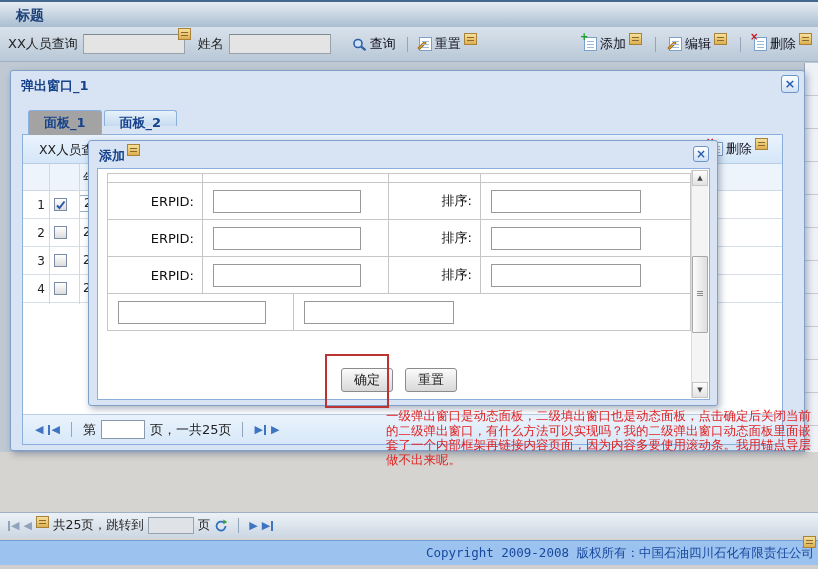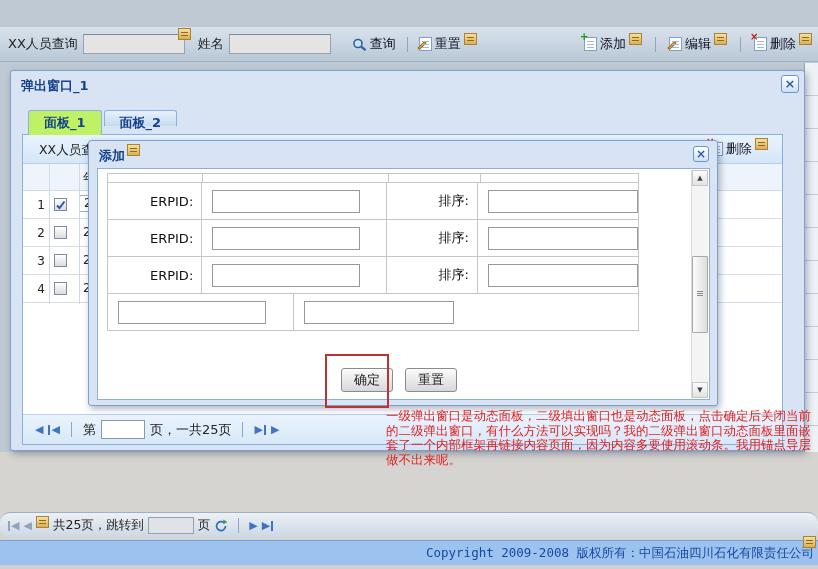--- a/index.html
+++ b/index.html
@@ -38,21 +38,21 @@
 
   
   .content { position: absolute; left: 0; top: 62px; width: 818px; height: 390px; background: #bfc9d4; }
   .content-low { position: absolute; left: 0; top: 452px; width: 818px; height: 88px; background: #d6d4d0; }
   .right-strip { position: absolute; left: 804px; top: 63px; width: 14px; height: 389px;
     background: repeating-linear-gradient(#eef1f5 0 32px, #c2cad6 32px 33px); border-left: 1px solid #98a4b2; }
 
   
   .bpager { position: absolute; left: 0; top: 512px; width: 818px; height: 26px;
     background: linear-gradient(#ecf1f6, #ccd7e3); border-top: 1px solid #9db0c4;
-    display: flex; align-items: center; padding: 0 8px; font-size: 12.5px; gap: 4px; border-radius: 10px; }
+    display: flex; align-items: center; padding: 0 8px; font-size: 12.5px; gap: 4px; }
   .bpager .jump { width: 46px; height: 17px; background: #dfe2e7; border: 1px solid #98a2ae; }
   .spacer { flex: 1; }
   .tri-l::before { content: "◀"; } .tri-r::before { content: "▶"; }
   .tri { font-size: 11px; color: #3f74c2; line-height: 12px; cursor: pointer; }
   .tri.dim { color: #8fa3bd; }
   .pgbar { display: inline-block; width: 2px; height: 10px; background: #3f74c2; }
   .pgbar.dim { background: #8fa3bd; }
   .pgcombo { display: inline-flex; align-items: center; gap: 1px; cursor: pointer; }
 
   
@@ -69,21 +69,21 @@
   .ptitle { position: absolute; left: 10px; top: 6px; font-size: 13px; font-weight: bold; color: #15428b; }
   .closebtn { position: absolute; width: 18px; height: 18px; border: 1px solid #6d96c8; border-radius: 3px;
     background: linear-gradient(#ffffff, #cfe0f4); color: #2a5db0; font-weight: bold; font-size: 13px;
     line-height: 16px; text-align: center; cursor: pointer; }
   .closebtn::before { content: "×"; }
   .p1 > .closebtn { right: 5px; top: 4px; }
 
   .tabs { position: absolute; left: 17px; top: 39px; display: flex; gap: 2px; }
   .tab { height: 16px; line-height: 23px; padding: 0 15px; font-size: 13px; font-weight: bold; color: #15428b;
     border: 1px solid #8cb0dd; border-bottom: none; border-radius: 3px 3px 0 0; cursor: pointer; }
-  .tab.active { background: #bef264; height: 25px; position: relative; z-index: 2; }
+  .tab.active { background: #a3a3a3; height: 25px; position: relative; z-index: 2; }
   .tab.inactive { background: linear-gradient(#e7f1fb, #c6dbf0); }
 
   .panel { position: absolute; left: 11px; top: 63px; width: 761px; height: 311px; background: #fff; border: 1px solid #8cb0dd; }
   .ptoolbar { position: absolute; left: 0; top: 0; right: 0; height: 29px;
     background: linear-gradient(#eaf3fd, #d4e6f8); border-bottom: 1px solid #b9cfe6; }
   .ptoolbar .plabel { position: absolute; left: 16px; top: 7px; font-size: 12.5px; }
   .ptoolbar .pdel { position: absolute; right: 14px; top: 5px; }
 
   .grid { position: absolute; left: 0; top: 29px; right: 0; bottom: 30px; background: #fff; overflow: hidden; }
   .ghead { height: 27px; background: #eef4fb; border-bottom: 1px solid #cfd9e8; position: relative; }
@@ -110,21 +110,21 @@
   .sbar { position: absolute; top: 1px; right: 1px; bottom: 1px; width: 17px; background: #f4f4f4; border-left: 1px solid #dcdcdc; }
   .sbtn { position: absolute; left: 0; width: 16px; height: 16px; background: linear-gradient(#fdfdfd, #e2e2e2);
     border: 1px solid #c6c6c6; font-size: 7px; color: #444; text-align: center; line-height: 15px; cursor: pointer; }
   .sbtn.up { top: 0; } .sbtn.up::before { content: "▲"; }
   .sbtn.down { bottom: 0; } .sbtn.down::before { content: "▼"; }
   .sthumb { position: absolute; left: 0; top: 86px; width: 16px; height: 77px;
     background: linear-gradient(90deg, #fcfcfc, #dedede); border: 1px solid #a8a8a8; border-radius: 1px; cursor: grab; }
   .sthumb::after { content: ""; position: absolute; left: 4px; right: 4px; top: 34px; height: 1px;
     background: #8a8a8a; box-shadow: 0 2px 0 #8a8a8a, 0 4px 0 #8a8a8a; }
 
-  .ftable { position: absolute; left: 9px; top: 4px; width: 532px; border: 1px solid #c6c6c6; border-bottom: none; }
+  .ftable { position: absolute; left: 9px; top: 4px; width: 584px; border: 1px solid #c6c6c6; border-bottom: none; }
   .frow { display: flex; height: 37px; border-bottom: 1px solid #c6c6c6; }
   .frow.sliver { height: 9px; }
   .fc { display: flex; align-items: center; }
   .fc1 { width: 95px; border-right: 1px solid #c6c6c6; justify-content: flex-end; padding-right: 8px; }
   .fc2 { width: 186px; border-right: 1px solid #c6c6c6; }
   .fc3 { width: 92px; border-right: 1px solid #c6c6c6; justify-content: flex-end; padding-right: 8px; }
   .fc4 { flex: 1; }
   .fin { margin-left: 10px; width: 148px; height: 23px; border: 1px solid #989898; background: #fff; }
   .flabel { font-size: 13px; color: #111; }
 
@@ -143,20 +143,23 @@
 
   
   .micon { width: 15px; height: 15px; display: inline-block; }
   .ricon { width: 14px; height: 14px; display: inline-block; }
 </style>
 </head>
 <body>
 
 <div class="stage">
 
+  <div class="titlebar">
+    <span class="t">标题</span>
+  </div>
 
   <div class="mtoolbar">
     <div class="lgroup">
       <span>XX人员查询</span>
       <span style="position:relative;">
         <input class="tf" type="text" style="">
         <span class="note" style="position:absolute;right:-6px;top:-6px;"></span>
       </span>
       <span style="margin-left:8px;">姓名</span>
       <input class="tf" type="text" style="">

